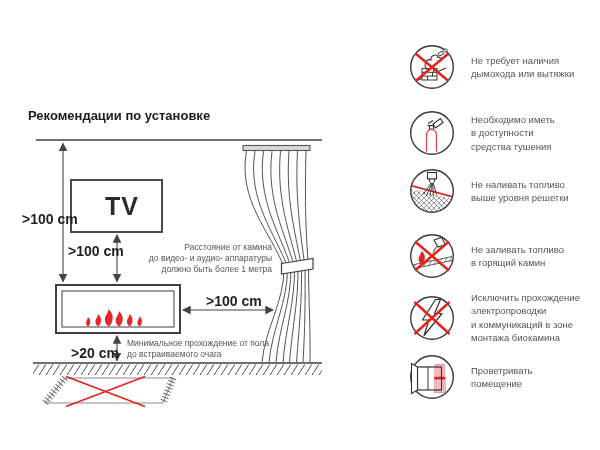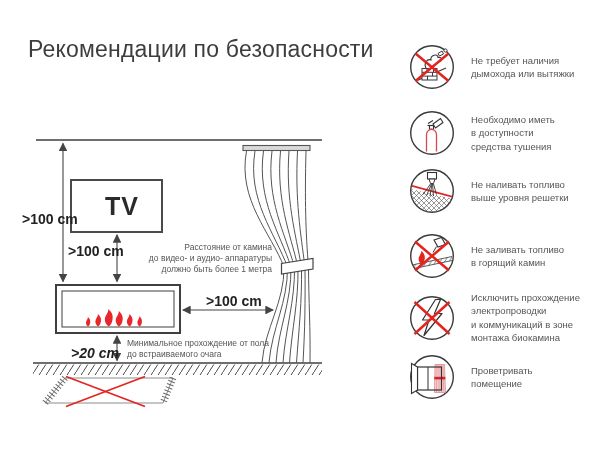--- a/index.html
+++ b/index.html
@@ -17,21 +17,21 @@
   .safety{position:absolute;left:409px;top:0;width:190px;height:351px;}
   .safety-row{position:absolute;left:0;display:flex;align-items:center;gap:16px;}
   .safety-icon{width:46px;height:46px;flex:0 0 46px;}
   .safety-text{font-size:9.5px;color:#555;line-height:1.42;white-space:pre-line;width:132px;}
 </style>
 </head>
 <body>
 
 <div class="page">
 
-  <div class="title">Рекомендации по безопасности</div>
+  <div class="subtitle">Рекомендации по установке</div>
 
   <div class="diagram">
     <svg width="315" height="295" viewBox="0 0 315 295">
       <defs>
         <marker id="ah" viewBox="0 0 8 8" refX="7" refY="4" markerWidth="8" markerHeight="8" orient="auto-start-reverse">
           <path d="M0,0 L8,4 L0,8 Z" fill="#444"></path>
         </marker>
         <pattern id="hatch" patternUnits="userSpaceOnUse" width="7" height="11">
           <line x1="0" y1="11" x2="7" y2="0" stroke="#4a4a4a" stroke-width="1"></line>
         </pattern>
@@ -90,21 +90,21 @@
       </g>
     </svg>
 
     <div class="tv-label">TV</div>
     <div class="dim" style="left:2px;top:81px;">&gt;100 cm</div>
     <div class="dim" style="left:48px;top:113px;width:45px;text-align:right;">&gt;100 cm</div>
     <div class="note" style="left:107px;top:112px;width:145px;text-align:right;">Расстояние от камина
 до видео- и аудио- аппаратуры
 должно быть более 1 метра</div>
     <div class="dim" style="left:186px;top:163px;width:44px;">&gt;100 cm</div>
-    <div class="dim" style="left:51px;top:215px;width:41px;text-align:right;font-style:italic;">&gt;20 cm</div>
+    <div class="dim" style="left:51px;top:215px;width:41px;text-align:right;">&gt;20 cm</div>
     <div class="note" style="left:107px;top:208px;width:155px;">Минимальное прохождение от пола
 до встраиваемого очага</div>
   </div>
 
   <div class="safety">
 
     <div class="safety-row" style="top:44px;">
       <svg class="safety-icon" viewBox="0 0 46 46">
         <circle cx="23" cy="23" r="21.3" fill="#fff" stroke="#3a3a3a" stroke-width="1.4"></circle>
         <line x1="7" y1="37" x2="37" y2="24" stroke="#3a3a3a" stroke-width="1.2"></line>

